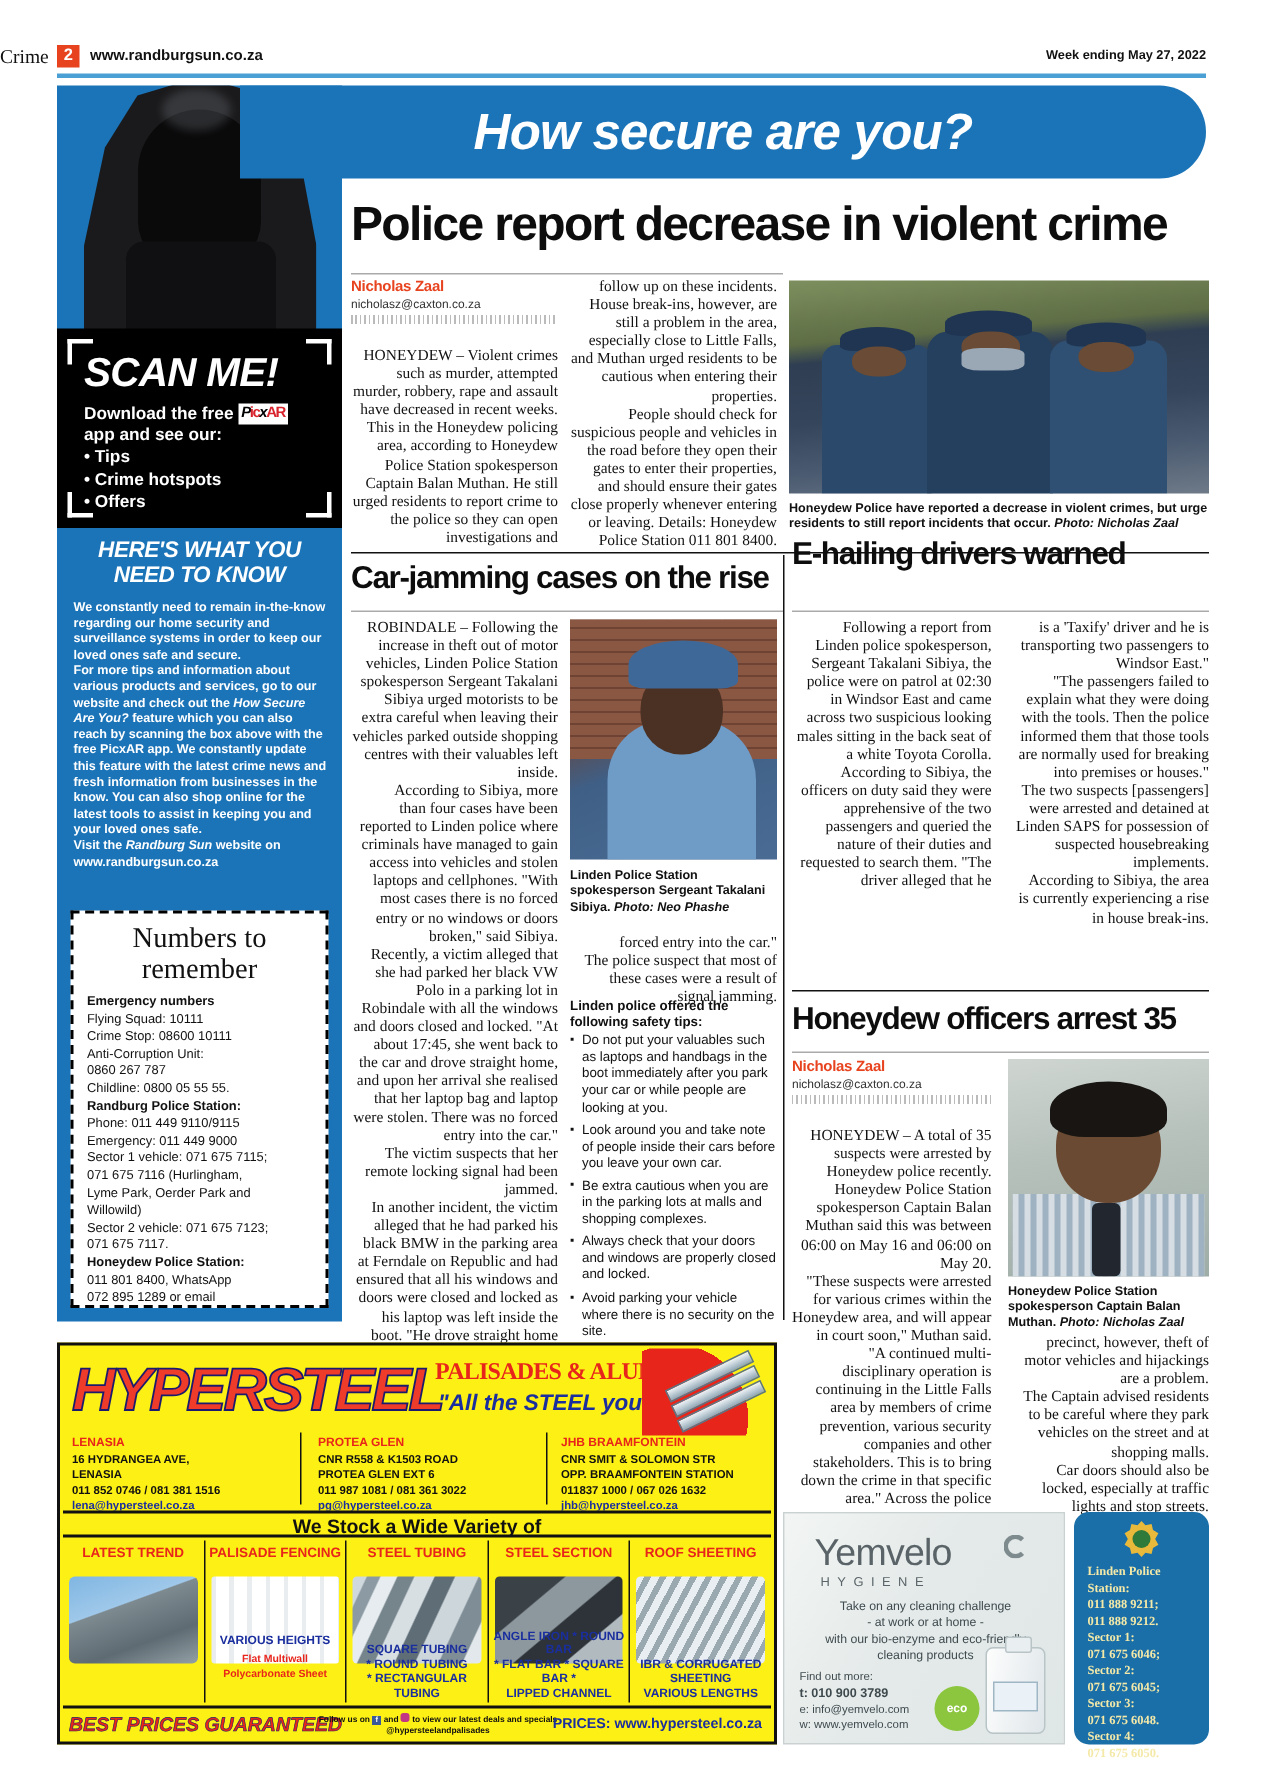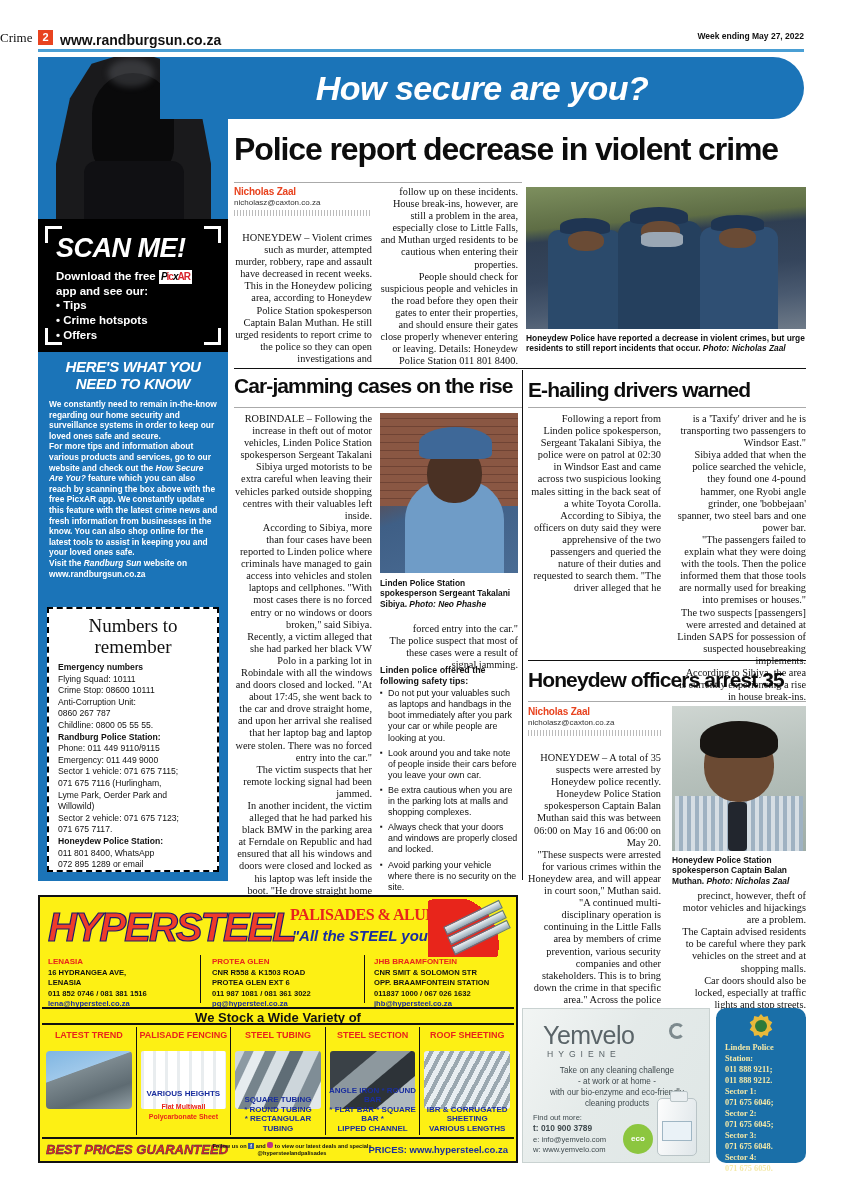--- a/index.html
+++ b/index.html
@@ -13,21 +13,21 @@
 
   
   .masthead { position: absolute; left: 0; top: 30px; width: 842px; height: 22px; }
   .page-num {
     position: absolute; left: 38px; top: 0px; width: 15px; height: 15px;
     background: #e8431f; color: #fff; font-family: "Liberation Sans", sans-serif;
     font-weight: bold; font-size: 11px; text-align: center; line-height: 15px;
   }
   .mast-url {
     position: absolute; left: 60px; top: 2px;
-    font-family: "Liberation Sans", sans-serif; font-size: 14px; color: #111; font-weight: bold;
+    font-family: "Liberation Sans", sans-serif; font-size: 10px; color: #111; font-weight: bold;
   }
   .mast-section {
     position: absolute; left: 0; top: 0px; width: 842px; text-align: left;
     font-family: "Liberation Serif", serif; font-size: 13px; color: #111;
   }
   .mast-date {
     position: absolute; right: 38px; top: 1px;
     font-family: "Liberation Sans", sans-serif; font-size: 8.5px; font-weight: bold; color: #111;
   }
   .mast-rule {
@@ -467,30 +467,29 @@
       <li>Do not put your valuables such as laptops and handbags in the boot immediately after you park your car or while people are looking at you.</li>
       <li>Look around you and take note of people inside their cars before you leave your own car.</li>
       <li>Be extra cautious when you are in the parking lots at malls and shopping complexes.</li>
       <li>Always check that your doors and windows are properly closed and locked.</li>
       <li>Avoid parking your vehicle where there is no security on the site.</li>
     </ul>
   </div>
 
   <div class="divider-v" style="left:522px; top:370px; height:510px;"></div>
 
-  <div class="headline2" style="left:528px; top:378px; width:280px;">E-hailing drivers warned</div>
+  <div class="headline2" style="left:528px; top:358px; width:280px;">E-hailing drivers warned</div>
   <div class="hr-thin" style="left:528px; top:407px; width:278px;"></div>
 
   <div class="col" style="left:528px; top:413px; width:133px;">
     <p>Following a report from Linden police spokesperson, Sergeant Takalani Sibiya, the police were on patrol at 02:30 in Windsor East and came across two suspicious looking males sitting in the back seat of a white Toyota Corolla.</p>
     <p>According to Sibiya, the officers on duty said they were apprehensive of the two passengers and queried the nature of their duties and requested to search them. "The driver alleged that he</p>
   </div>
   <div class="col" style="left:672px; top:413px; width:134px;">
     <p class="noind">is a 'Taxify' driver and he is transporting two passengers to Windsor East."</p>
-    <p>Sibiya added that when the police searched the vehicle, they found one 4-pound hammer, one Ryobi angle grinder, one 'bobbejaan' spanner, two steel bars and one power bar.</p>
     <p>"The passengers failed to explain what they were doing with the tools. Then the police informed them that those tools are normally used for breaking into premises or houses."</p>
     <p>The two suspects [passengers] were arrested and detained at Linden SAPS for possession of suspected housebreaking implements.</p>
     <p>According to Sibiya, the area is currently experiencing a rise in house break-ins.</p>
   </div>
 
   <div class="divider-h" style="left:528px; top:660px; width:278px;"></div>
   <div class="headline2" style="left:528px; top:668px; width:280px;">Honeydew officers arrest 35</div>
   <div class="hr-thin" style="left:528px; top:701px; width:278px;"></div>
 
   <div style="position:absolute; left:528px; top:706px; width:133px;">

